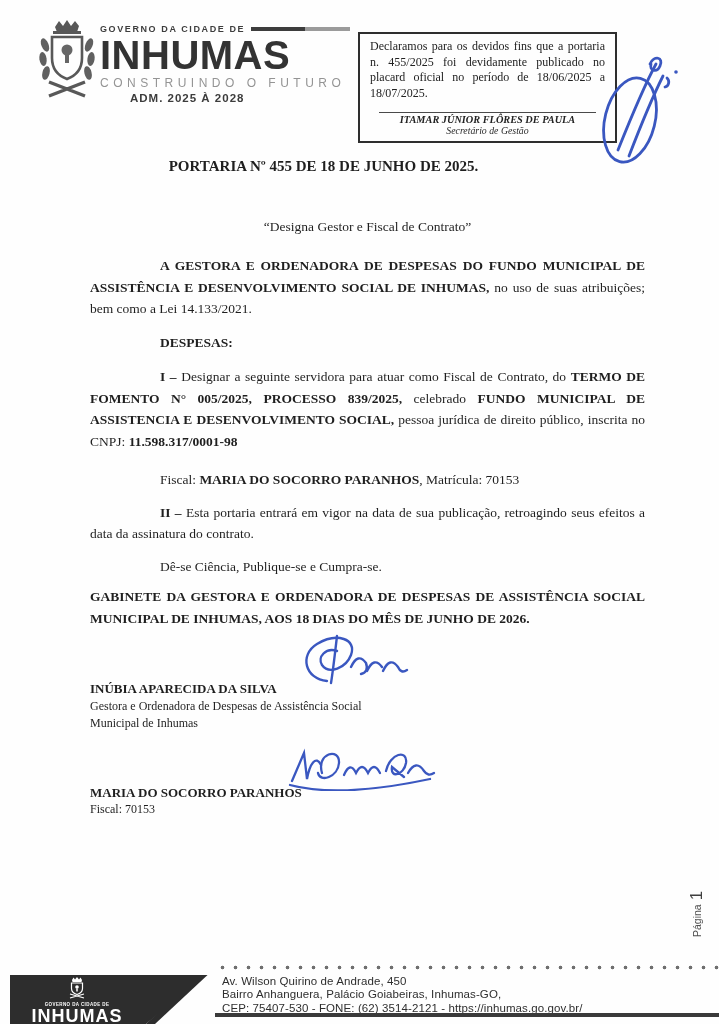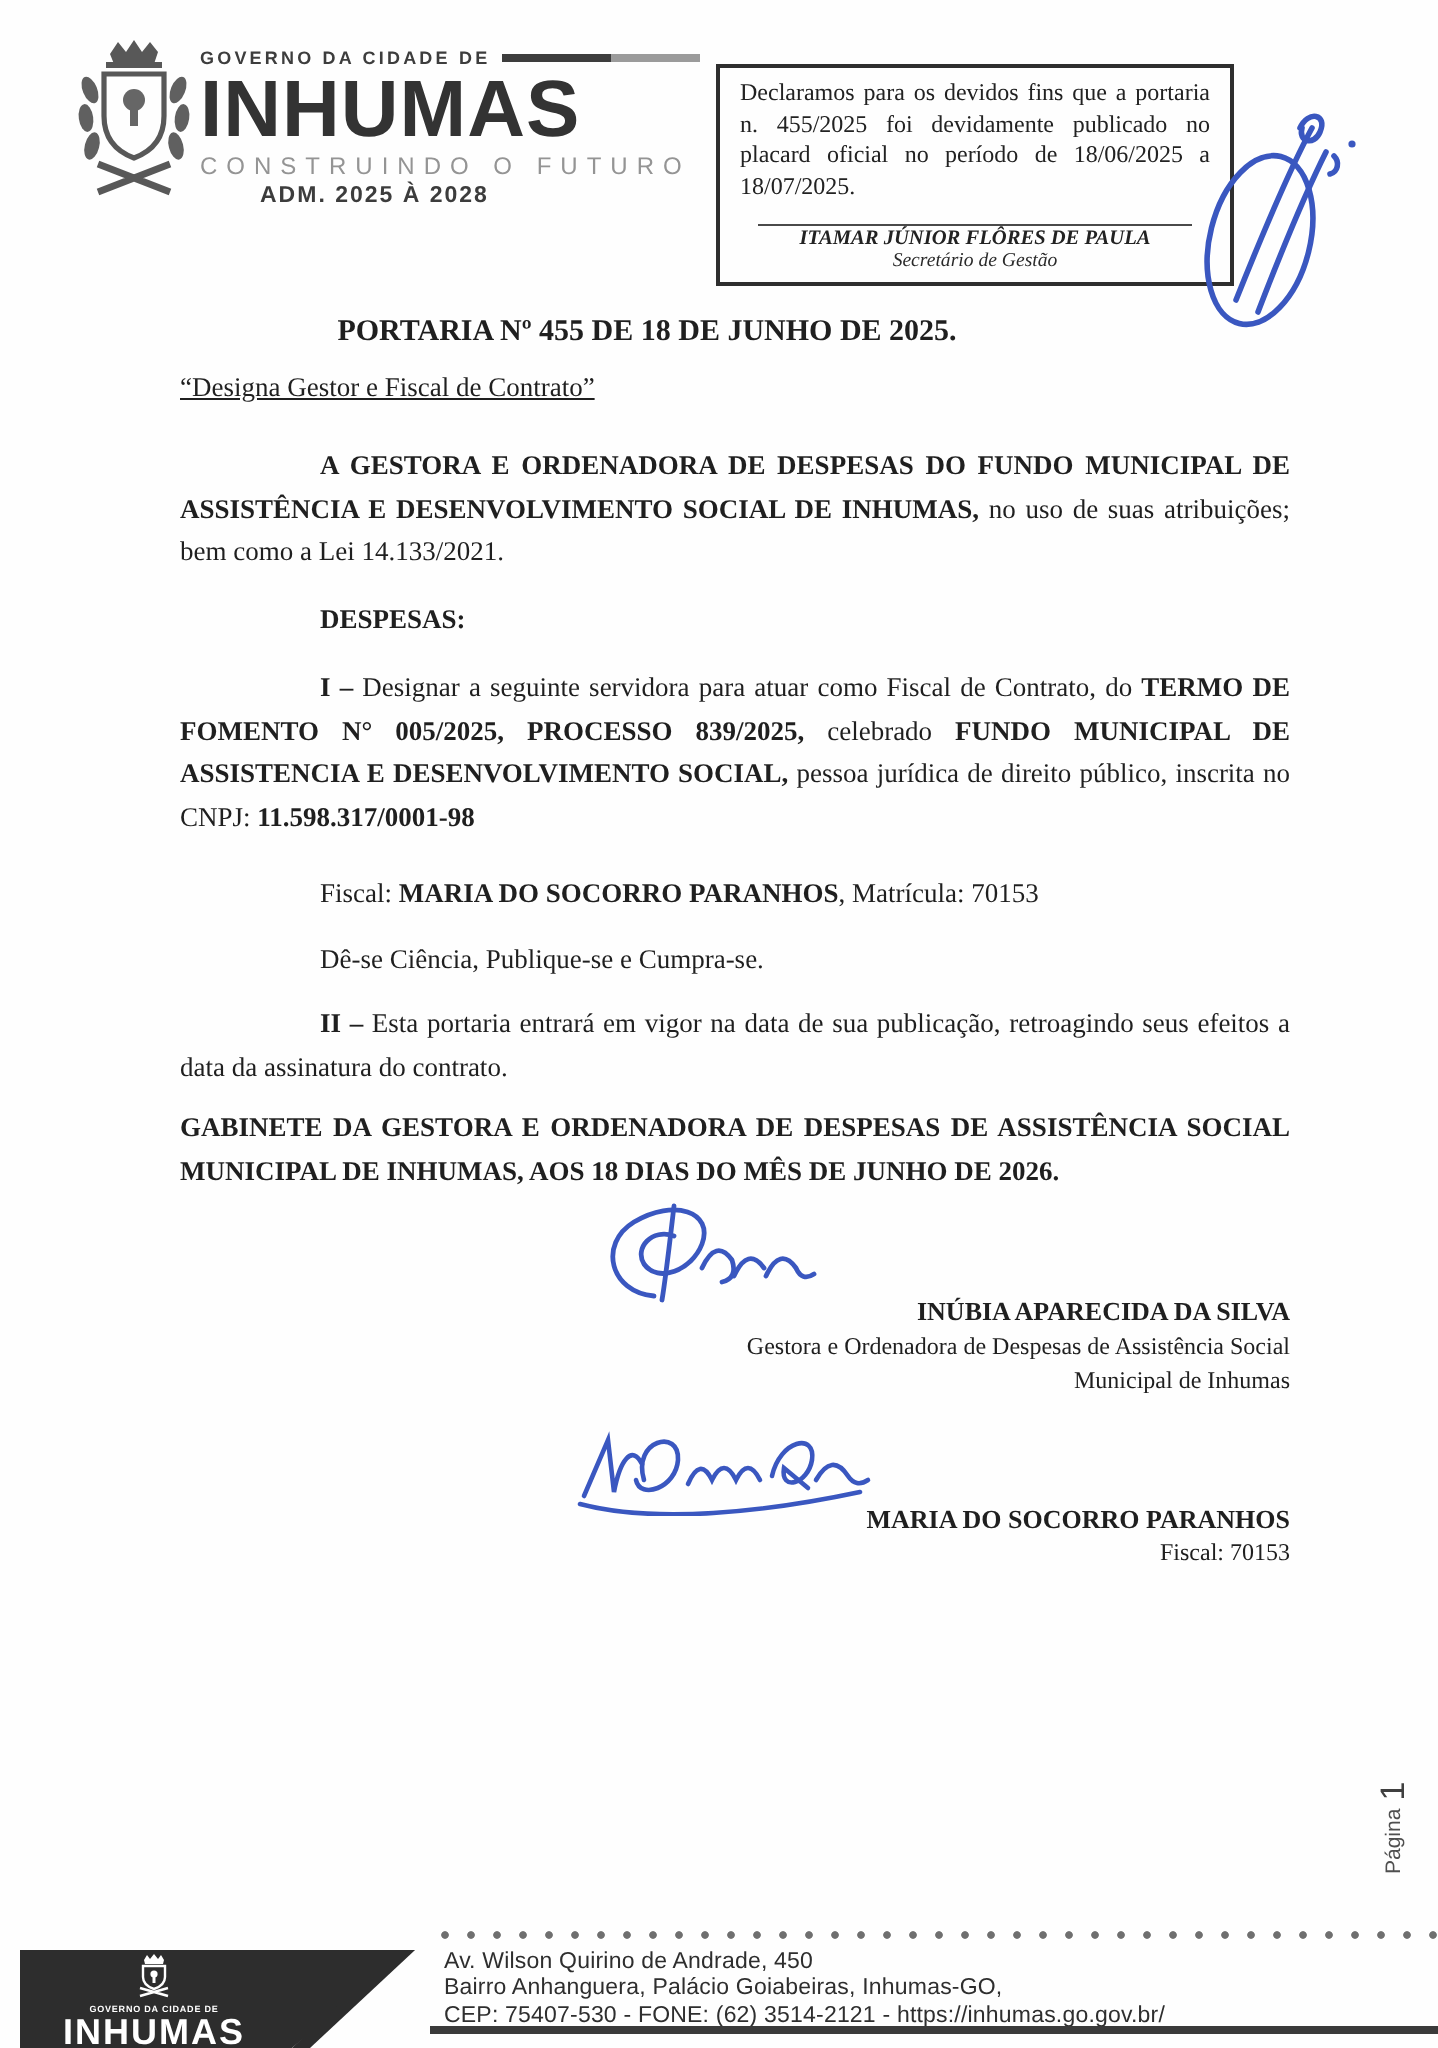--- a/index.html
+++ b/index.html
@@ -22,32 +22,32 @@
     border:2px solid #2e2e2e; padding:5px 10px 0 10px; overflow:visible; }
   .stamp-decl { font-size:12px; line-height:15.6px; text-align:justify; color:#222; }
   .stamp-sign { margin-top:11px; text-align:center; }
   .stamp-rule { width:92%; margin:0 auto 1px auto; border-top:1.4px solid #4a4a4a; }
   .stamp-name { font-size:10.3px; font-weight:bold; font-style:italic; color:#222; }
   .stamp-role { font-size:9.8px; font-style:italic; color:#2a2a2a; }
   .sig-itamar { position:absolute; left:228px; top:14px; }
   
   .main { position:absolute; left:90px; top:156px; width:555px; font-size:13.5px; line-height:21.5px; }
   .doc-title { text-align:center; font-weight:bold; font-size:15px; margin-right:88px; }
-  .doc-quote { text-align:left; margin-top:5px;text-decoration:underline; }
+  .doc-quote { text-align:center; margin-top:38px; }
   .para { text-align:justify; text-indent:70px; }
   .p-preamble { margin-top:18px; }
   .p-resolve { margin-top:12px; font-weight:bold; }
   .p-item1 { margin-top:13px; }
   .p-fiscal { margin-top:17px; }
   .p-item2 { margin-top:11px; }
   .p-closing { margin-top:11px; }
   .p-gabinete { margin-top:9px; font-weight:bold; text-indent:0; }
   .b { font-weight:bold; }
   
-  .sig-area { text-align:right;font-family:Liberation Serif, serif; }
+  .sig-area { text-align:left;font-family:Liberation Serif, serif; }
   .sig-svg { display:block; margin:0 auto; }
   .sig1 { margin-top:2px; margin-bottom:-7px; }
   .sig2 { margin-top:12px; margin-bottom:-7px; }
   .sig-name { font-weight:bold; font-size:13px; line-height:17.5px; }
   .sig-role { font-size:12px; line-height:17.5px; }
   
   .page-num { position:absolute; left:665px; top:894px; width:64px; height:22px;
     transform:rotate(-90deg); transform-origin:center; display:flex; align-items:center;
     font-family:"Liberation Sans", sans-serif; color:#4f4f4f; }
   .page-num .lbl { font-size:10.5px; }
@@ -127,23 +127,23 @@
     <div class="doc-quote">“Designa Gestor e Fiscal de Contrato”</div>
 
     <p class="para p-preamble"><span class="b">A GESTORA E ORDENADORA DE DESPESAS DO FUNDO MUNICIPAL DE ASSISTÊNCIA E DESENVOLVIMENTO SOCIAL DE INHUMAS,</span><span> no uso de suas atribuições; bem como a Lei 14.133/2021.</span></p>
 
     <p class="para p-resolve">DESPESAS:</p>
 
     <p class="para p-item1"><span class="b">I – </span><span>Designar a seguinte servidora para atuar como Fiscal de Contrato, do </span><span class="b">TERMO DE FOMENTO N° 005/2025, PROCESSO 839/2025,</span><span> celebrado </span><span class="b">FUNDO MUNICIPAL DE ASSISTENCIA E DESENVOLVIMENTO SOCIAL,</span><span> pessoa jurídica de direito público, inscrita no CNPJ: </span><span class="b">11.598.317/0001-98</span></p>
 
     <p class="para p-fiscal"><span>Fiscal: </span><span class="b">MARIA DO SOCORRO PARANHOS</span><span>, Matrícula: 70153</span></p>
 
+    <p class="para p-item2"><span class="b">II – </span><span>Esta portaria entrará em vigor na data de sua publicação, retroagindo seus efeitos a data da assinatura do contrato.</span></p>
+
     <p class="para p-closing">Dê-se Ciência, Publique-se e Cumpra-se.</p>
-
-    <p class="para p-item2"><span class="b">II – </span><span>Esta portaria entrará em vigor na data de sua publicação, retroagindo seus efeitos a data da assinatura do contrato.</span></p>
 
     <p class="para p-gabinete">GABINETE DA GESTORA E ORDENADORA DE DESPESAS DE ASSISTÊNCIA SOCIAL MUNICIPAL DE INHUMAS, AOS 18 DIAS DO MÊS DE JUNHO DE 2026.</p>
 
     <div class="sig-area">
       <svg class="sig-svg sig1" width="150" height="56" viewBox="0 0 150 56">
         <g stroke="#3a57c0" stroke-width="2.4" fill="none" stroke-linecap="round">
           <path d="M34 50 C 12 48, 6 24, 24 13 C 44 1, 64 8, 58 24 C 53 37, 36 44, 29 34 C 24 26, 33 16, 44 20"></path>
           <path d="M44 5 C 42 22, 40 40, 38 52"></path>
           <path d="M58 36 q 7 -15, 15 -4 q 3 9, -5 11"></path>
           <path d="M74 40 q 7 -15, 15 -4"></path>

